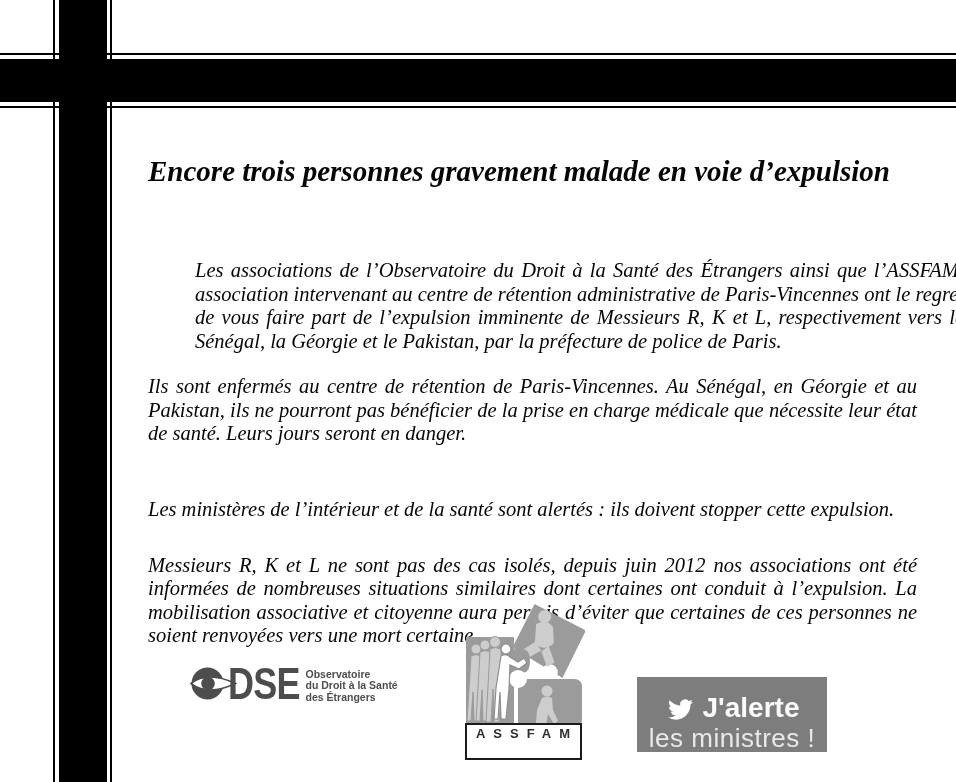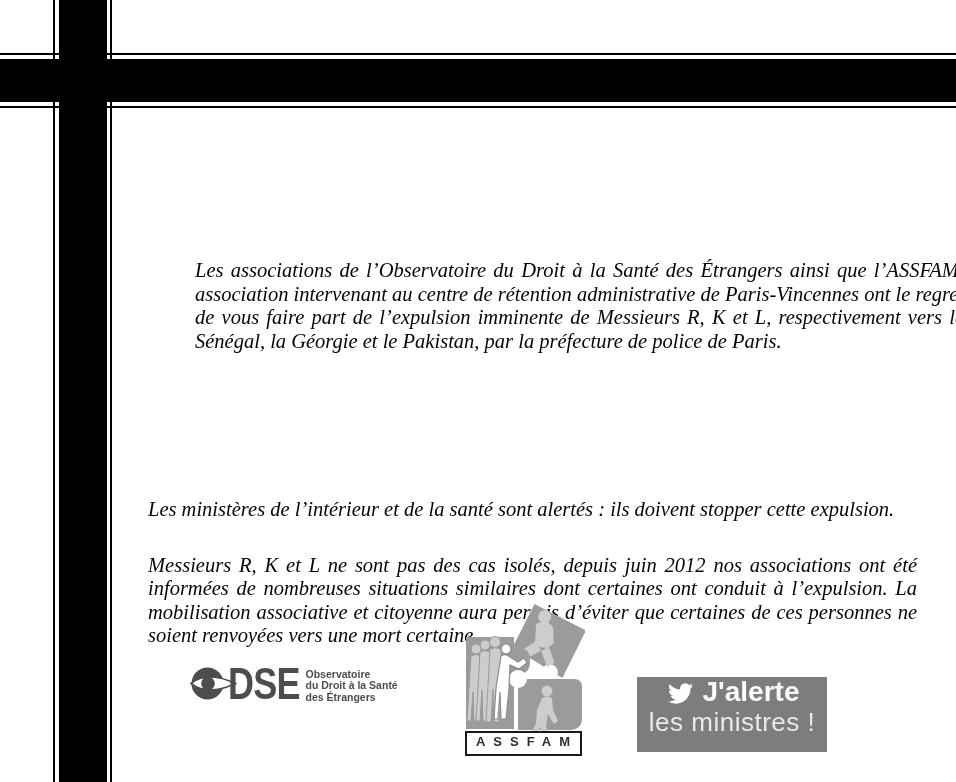--- a/index.html
+++ b/index.html
@@ -50,32 +50,32 @@
   .odse-text {
     margin-left:-12px; font-weight:bold; font-size:10.5px; line-height:11.4px;
     white-space:nowrap;
     margin-top:6px;
   }
 
   
   .assfam { position:absolute; left:463px; top:601px; width:122px; height:151px; }
   .assfam-art { position:absolute; left:0; top:0; width:122px; height:130px; }
   .assfam-box {
-    position:absolute; left:2px; top:130px; width:117px; height:25px;
+    position:absolute; left:2px; top:122px; width:117px; height:37px;
     background:#fff; border:2px solid #1a1a1a;
     font-family:"Liberation Sans", sans-serif; font-weight:bold; font-size:13px;
     letter-spacing:8px; padding-left:7px; color:#2e2e2e;
     line-height:17px; text-align:center; white-space:nowrap; overflow:hidden;
   }
 
   
   .jalerte {
     position:absolute; left:637px; top:677px; width:190px; height:75px;
     background:#7d7d7d; font-family:"Liberation Sans", sans-serif;
-    display:flex; flex-direction:column; align-items:center; justify-content:flex-start;
+    display:flex; flex-direction:column; align-items:center; justify-content:flex-end;
   }
   .jalerte-line1 {
     display:flex; align-items:center; gap:7px;
     color:#fbfbfb; font-weight:bold; font-size:28px; line-height:30px;
   }
   .jalerte-line1 svg { width:31px; height:25px; margin-top:3px; }
   .jalerte-line2 {
     color:#e9e9e9; font-weight:normal; font-size:26px; line-height:28px;
     letter-spacing:0.5px; margin-top:1px;
   }
@@ -86,23 +86,25 @@
 <div id="page">
 
   <div class="vline left"></div>
   <div class="vbar"></div>
   <div class="vline right"></div>
   <div class="hline top"></div>
   <div class="hbar"></div>
   <div class="hline bottom"></div>
 
   <div class="titleblock">
+    <div>Encore trois personnes gravement malade en voie d’expulsion</div>
   </div>
 
   <p class="para p1">Les associations de l’Observatoire du Droit à la Santé des Étrangers ainsi que l’ASSFAM, association intervenant au centre de rétention administrative de Paris-Vincennes ont le regret de vous faire part de l’expulsion imminente de Messieurs R, K et L, respectivement vers le Sénégal, la Géorgie et le Pakistan, par la préfecture de police de Paris.</p>
+  <p class="para p2">Ils sont enfermés au centre de rétention de Paris-Vincennes. Au Sénégal, en Géorgie et au Pakistan, ils ne pourront pas bénéficier de la prise en charge médicale que nécessite leur état de santé. Leurs jours seront en danger.</p>
   <div class="para-group">
     <p>Les ministères de l’intérieur et de la santé sont alertés : ils doivent stopper cette expulsion.</p>
     <p>Messieurs R, K et L ne sont pas des cas isolés, depuis juin 2012 nos associations ont été informées de nombreuses situations similaires dont certaines ont conduit à l’expulsion. La mobilisation associative et citoyenne aura permis d’éviter que certaines de ces personnes ne soient renvoyées vers une mort certaine.</p>
   </div>
 
   <div class="odse">
     <svg class="odse-eye" viewBox="0 0 47 37" aria-hidden="true">
       <circle cx="17.5" cy="18.5" r="16" fill="#4d4d4d"></circle>
       <path d="M1,18.5 Q17.5,5.5 45.5,18.5 Q17.5,31.5 1,18.5 Z" fill="#ffffff" stroke="#4d4d4d" stroke-width="1.6"></path>
       <circle cx="18" cy="18.5" r="6.8" fill="#4d4d4d"></circle>

